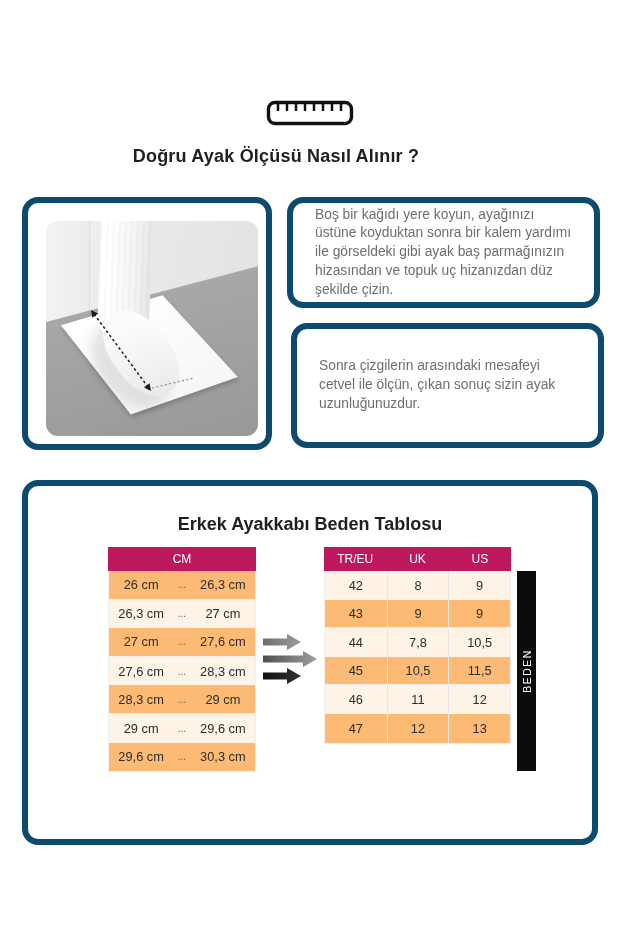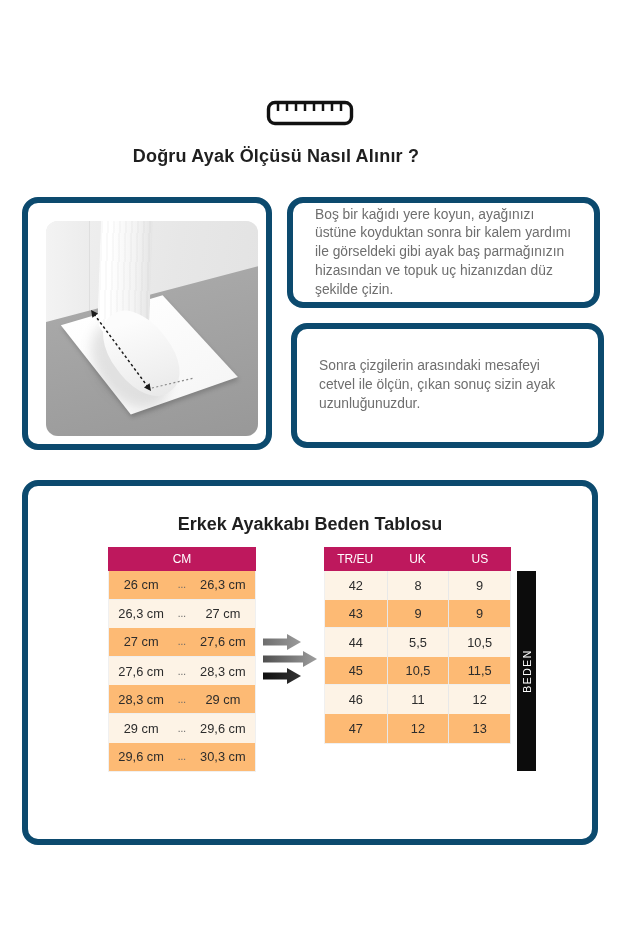--- a/index.html
+++ b/index.html
@@ -237,21 +237,21 @@
           <span class="tcell">8</span>
           <span class="tcell">9</span>
       </div>
       <div class="trow">
         <span class="tcell">43</span>
           <span class="tcell">9</span>
           <span class="tcell">9</span>
       </div>
       <div class="trow alt">
         <span class="tcell">44</span>
-          <span class="tcell">5,5</span>
+          <span class="tcell">7,8</span>
           <span class="tcell">10,5</span>
       </div>
       <div class="trow">
         <span class="tcell">45</span>
           <span class="tcell">10,5</span>
           <span class="tcell">11,5</span>
       </div>
       <div class="trow alt">
         <span class="tcell">46</span>
           <span class="tcell">11</span>

